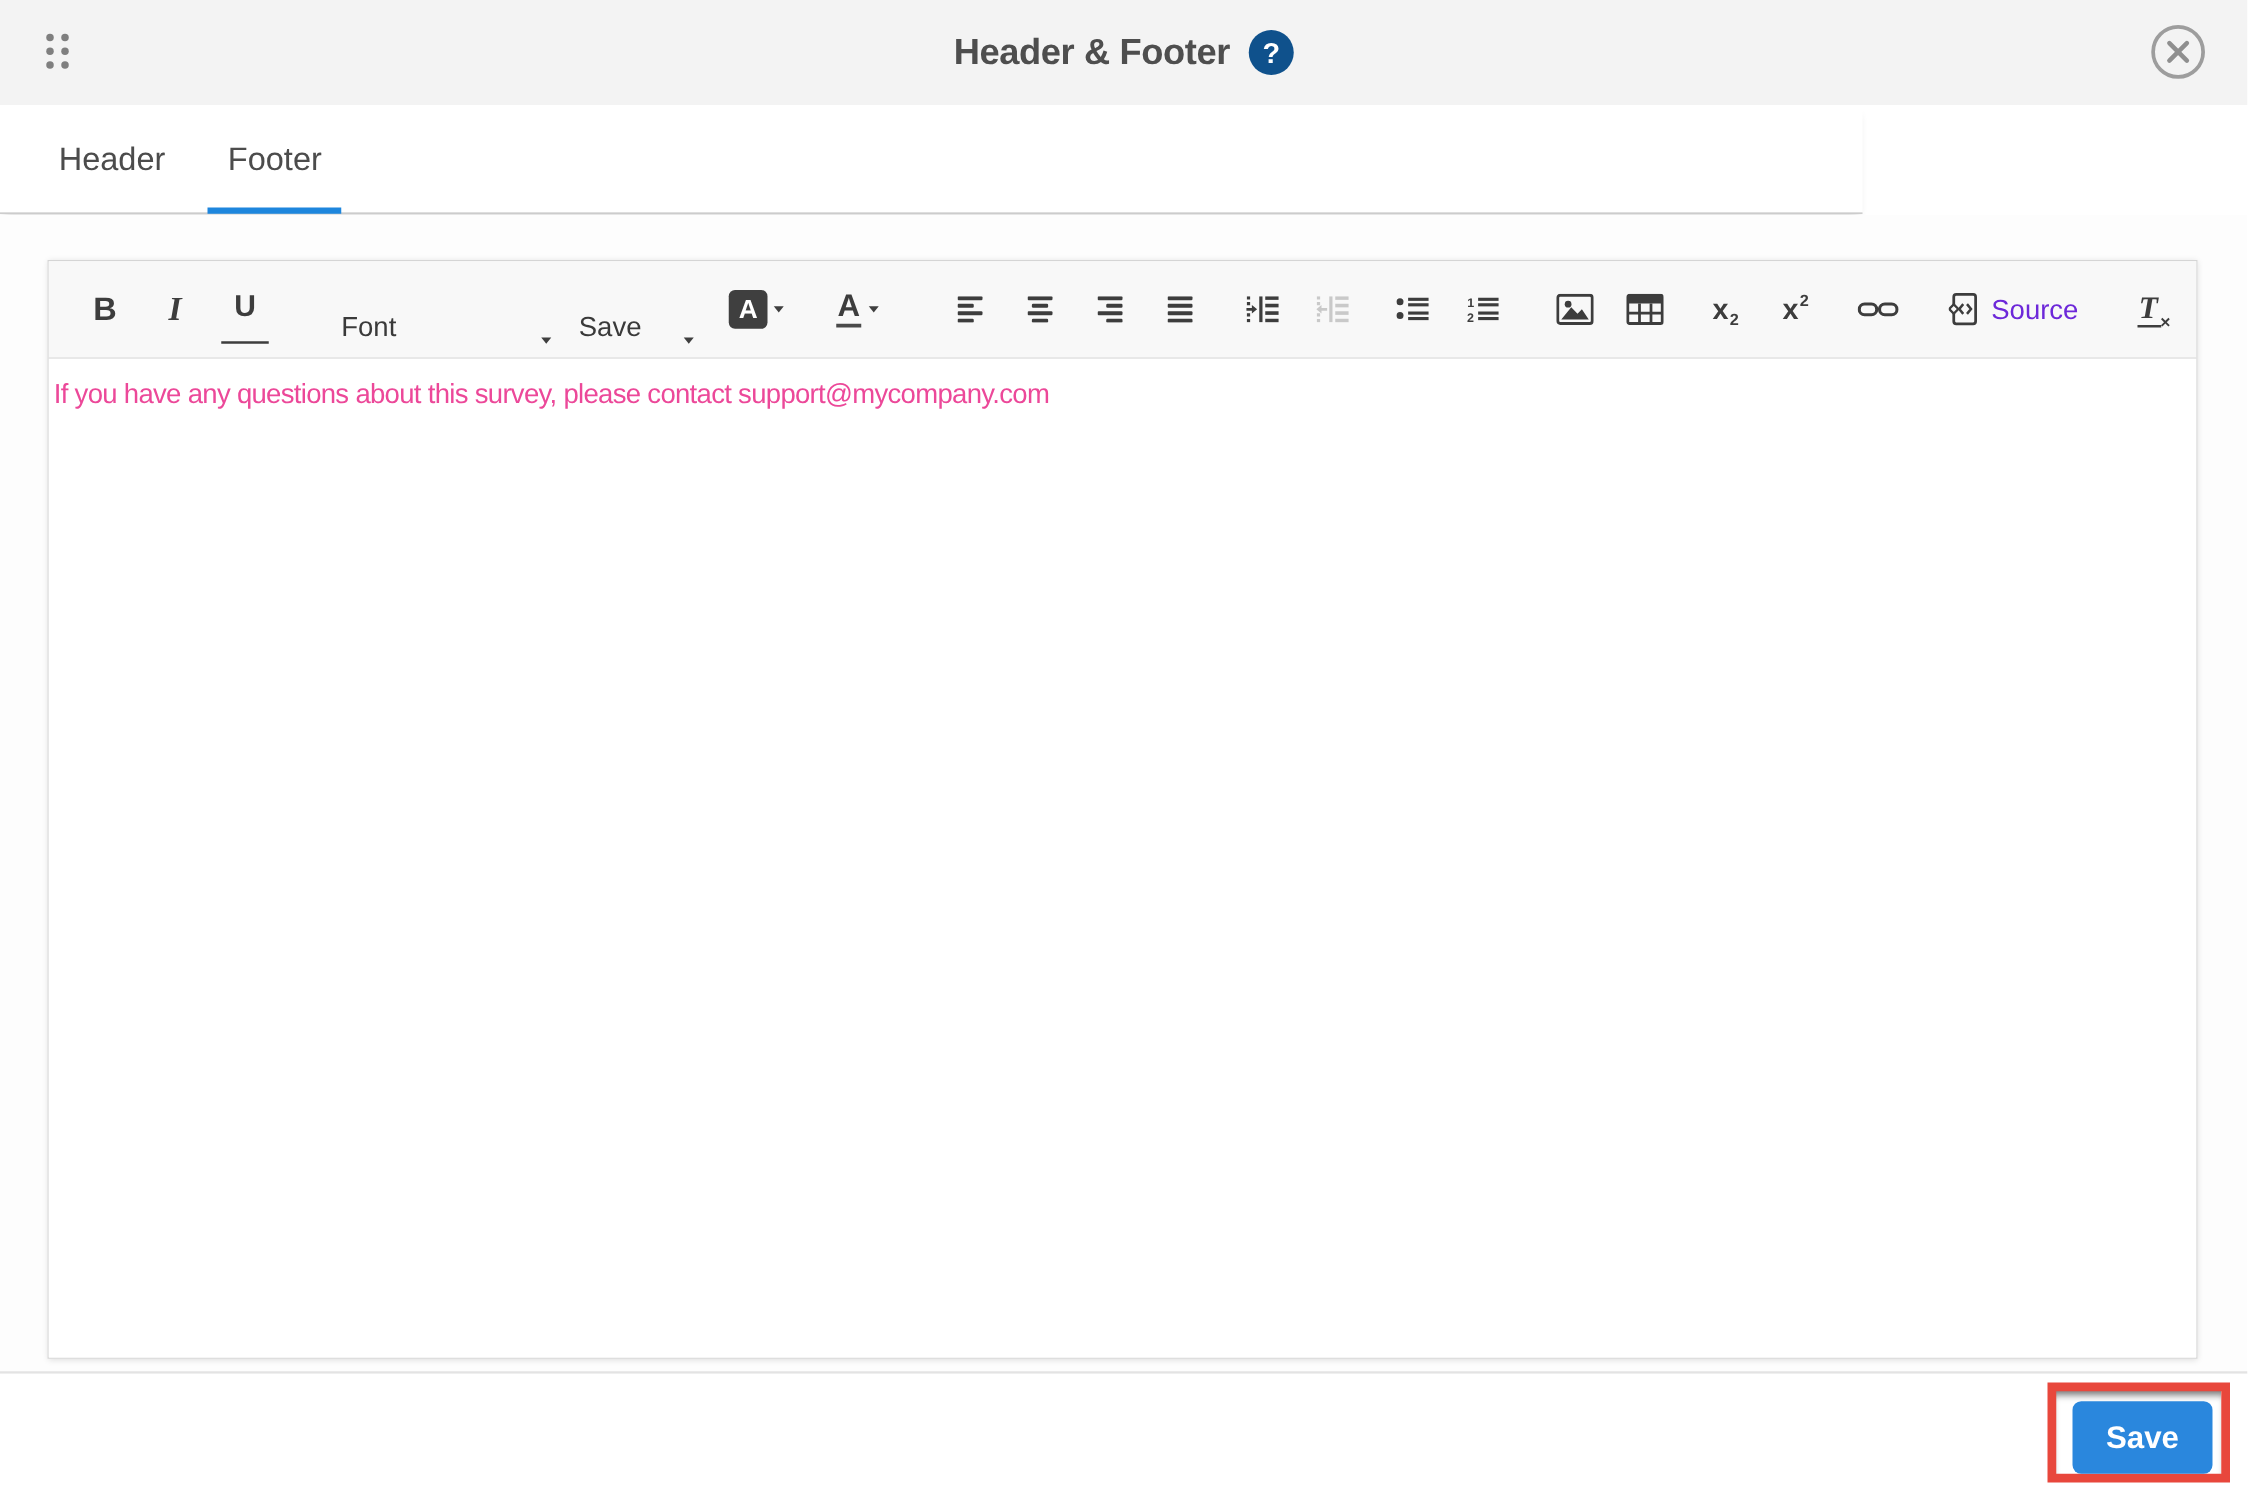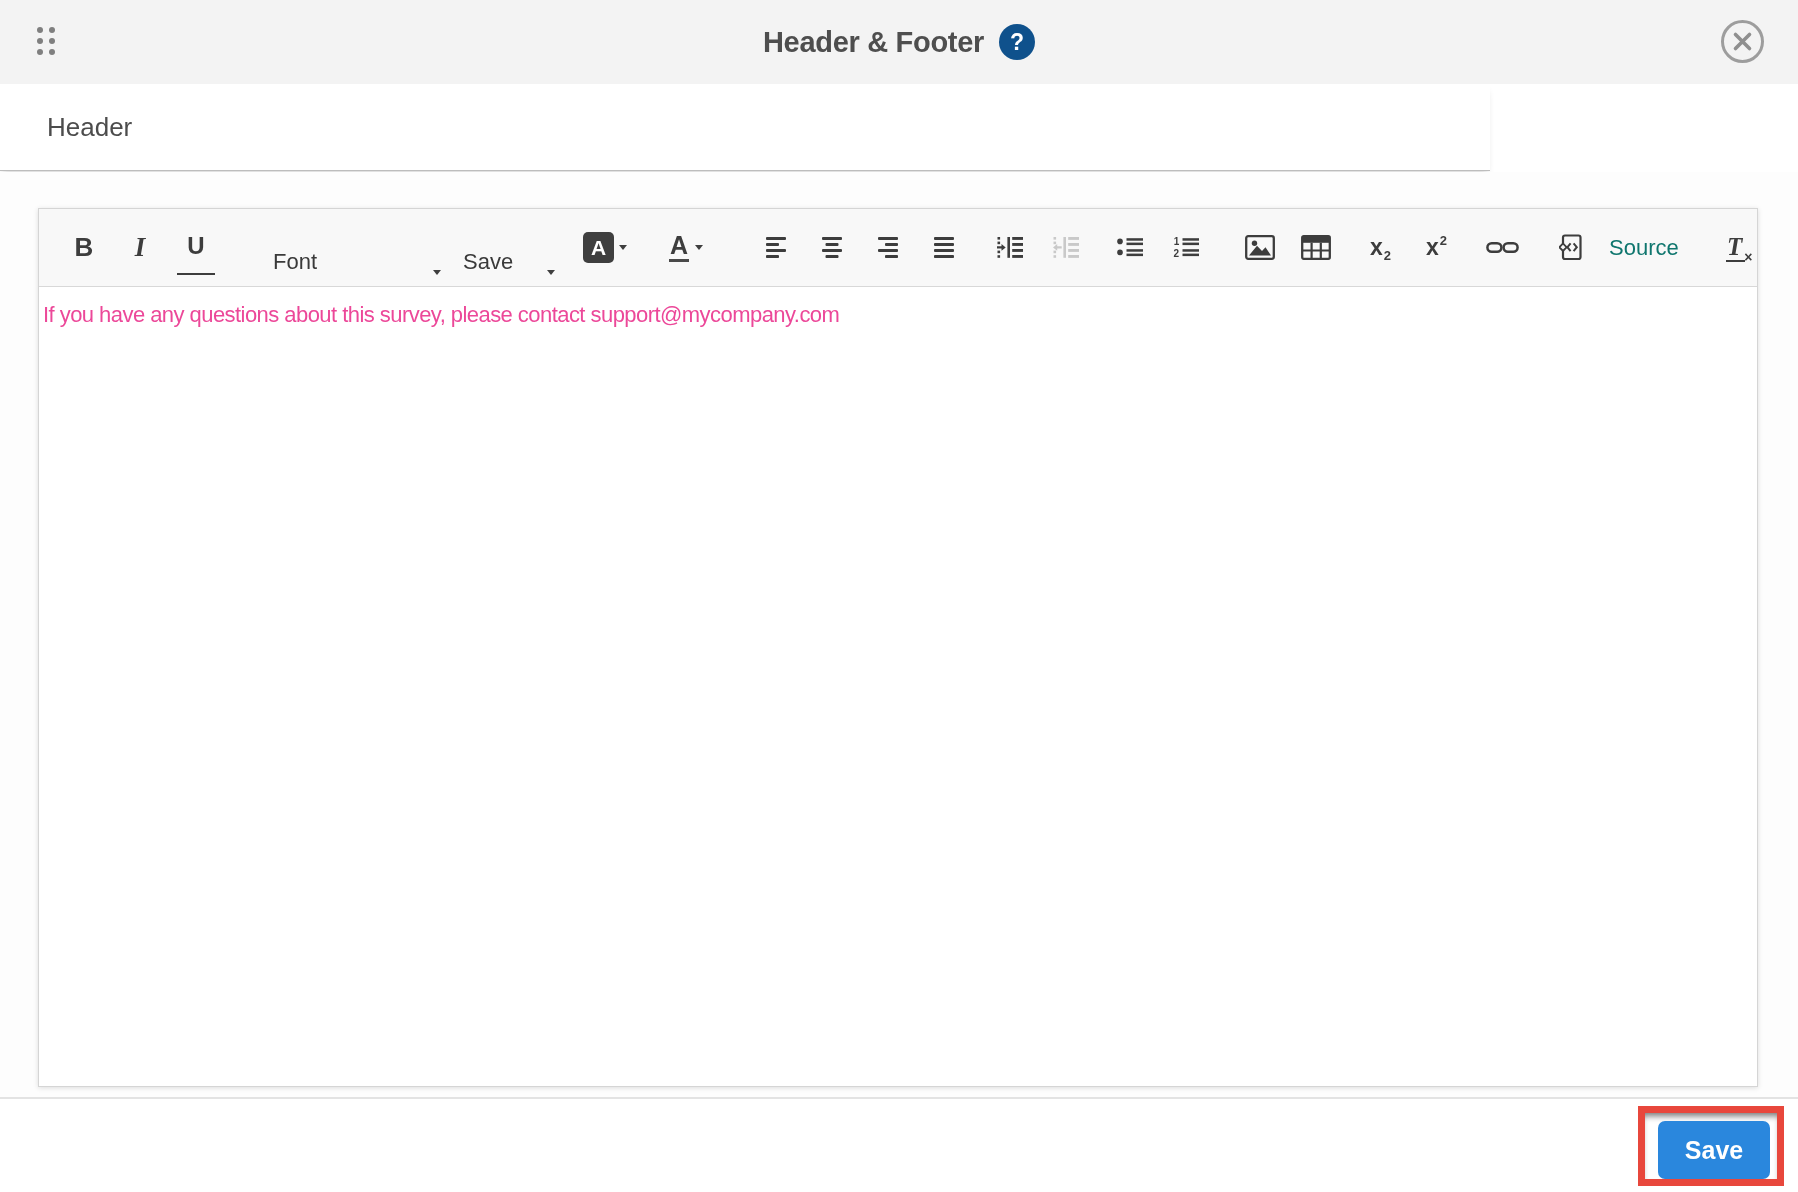--- a/index.html
+++ b/index.html
@@ -55,21 +55,21 @@
   .caret { width: 0; height: 0; border-left: 4.5px solid transparent;
            border-right: 4.5px solid transparent; border-top: 5.5px solid #3f3f3f; }
   .bg-a-box { width: 31px; height: 31px; border-radius: 5px; background: #3f3f3f;
               color: #fff; font-size: 21px; font-weight: bold;
               display: flex; align-items: center; justify-content: center; }
   .fg-a { font-size: 25px; font-weight: bold; color: #3d3d3d;
           border-bottom: 3px solid #4a4a4a; line-height: 1; padding: 0 1px 1px; }
   .script-base { font-size: 23px; font-weight: 800; line-height: 1; }
   .sub-n { font-size: 13px; font-weight: 800; position: relative; top: 8px; left: 1px; }
   .sup-n { font-size: 13px; font-weight: 800; position: relative; top: -7px; left: 1px; }
-  .src-label { font-size: 22px; color: #0f766e; margin-left: 25px; }
+  .src-label { font-size: 22px; color: #6d28d9; margin-left: 9px; }
   .rf-t { font-family: "Liberation Serif", serif; font-style: italic; font-weight: bold;
           font-size: 25px; line-height: 1; border-bottom: 2.5px solid #3d3d3d; padding: 0 3px 1px 1px; }
   .rf-x { font-size: 14px; font-weight: bold; position: relative; top: 9px; left: -1px; }
 
   .canvas { flex: 1; background: #fff; padding: 13px 10px 10px 4px; cursor: text; }
   .canvas p { font-size: 22px; color: #ec4899; letter-spacing: -0.55px; line-height: 1.35; }
 
   
   .divider { position: absolute; top: 1097px; left: 0; width: 1798px; height: 2px;
              background: #e3e3e3; }
@@ -104,20 +104,21 @@
     <button class="close-btn" aria-label="close">
       <svg width="47" height="47" viewBox="0 0 47 47">
         <circle cx="23.5" cy="23.5" r="20" fill="none" stroke="#9d9d9d" stroke-width="3"></circle>
         <path d="M16.5 16.5 L30.5 30.5 M30.5 16.5 L16.5 30.5" stroke="#8f8f8f" stroke-width="3.6" stroke-linecap="round"></path>
       </svg>
     </button>
   </header>
 
   <nav class="tabbar">
     <div class="tab">Header</div>
+    <div class="tab active">Footer</div>
   </nav>
 
   <main class="content">
     <div class="editor">
 
       <div class="toolbar">
         <div class="tb tb-bold" style="margin-left:26px">B</div>
         <div class="tb tb-italic">I</div>
         <div class="tb tb-under">U</div>
 

